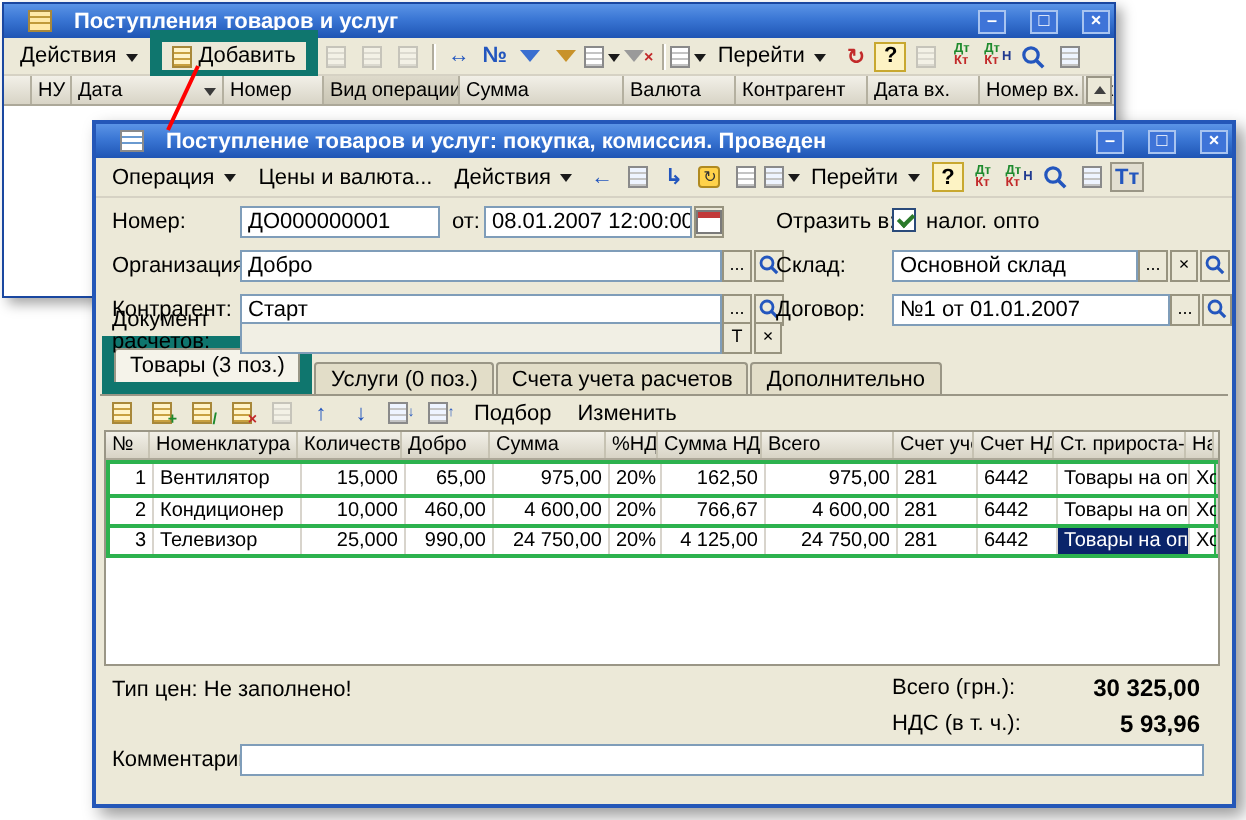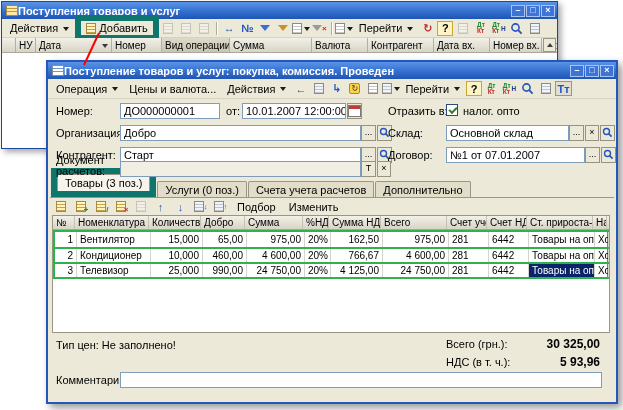--- a/index.html
+++ b/index.html
@@ -2,21 +2,21 @@
 <html><head>
 <meta charset="utf-8">
 <style>
   * { box-sizing: border-box; margin: 0; padding: 0; }
   html,body { background:#fff; }
   .page { position:relative; width:623px; height:410px; background:#fff; overflow:hidden;
           font-family:"Liberation Sans","DejaVu Sans",sans-serif; font-size:11px; color:#000; }
 
   
   .window { position:absolute; background:#ECE9D8; border:1px solid #1a47a0; }
-  .titlebar { height:17px; display:flex; align-items:center; gap:0; padding:0 2px 0 4px;
+  .titlebar { height:17px; display:flex; align-items:center; gap:11px; padding:0 2px 0 12px;
               background:linear-gradient(180deg,#5b94e6 0%,#3a76d4 45%,#1f55b4 100%);
               color:#fff; font-weight:bold; font-size:11px;justify-content:center; }
   .title-text { flex:1; white-space:nowrap; overflow:hidden; }
   .wbtn { width:14px; height:12px; margin-left:1px; background:#3e74d8; border:1px solid #a8c4f0;
           color:#fff; font-size:9px; line-height:9px; text-align:center; flex:none; }
   .doc-ic16 { width:12px; height:11px; background:#fff; border:1px solid #8a8a8a; flex:none;
               background-image:linear-gradient(transparent 2px,#6a9ad0 2px 3px,transparent 3px 5px,#6a9ad0 5px 6px,transparent 6px); }
   .doc-ic16.y { background-color:#ffe9a8; border-color:#a8883a;
               background-image:linear-gradient(transparent 2px,#c09a3a 2px 3px,transparent 3px 5px,#c09a3a 5px 6px,transparent 6px); }
 
@@ -274,21 +274,21 @@
       <span class="ic">
           <span class="sheet" style="background-color:#eef4ff"></span>
         </span>
       <span class="ic blue pressedbtn">Тт</span>
     </div>
 
     <div class="form">
       <span class="lbl" style="left:8px;top:6px">Номер:</span>
       <span class="inp" style="left:72px;top:4px;width:100px">ДО000000001</span>
       <span class="lbl" style="left:178px;top:6px">от:</span>
-      <span class="inp" style="left:194px;top:4px;width:104px">10.01.2007 12:00:00</span>
+      <span class="inp" style="left:194px;top:4px;width:104px">08.01.2007 12:00:00</span>
       <span class="fbtn" style="left:299px;top:4px"><span class="cal" style="display:inline-block;margin-top:1px"></span></span>
       <span class="lbl" style="left:340px;top:6px">Отразить в:</span>
       <span class="chk" style="left:398px;top:5px"></span>
       <span class="lbl" style="left:415px;top:6px">налог. опто</span>
 
       <span class="lbl" style="left:8px;top:28px">Организация:</span>
       <span class="inp" style="left:72px;top:26px;width:241px">Добро</span>
       <span class="fbtn" style="left:313px;top:26px">...</span>
       <span class="fbtn" style="left:329px;top:26px">
           <svg class="magsvg" width="11" height="12" style="margin:1px auto 0">
@@ -310,21 +310,21 @@
       <span class="lbl" style="left:8px;top:50px">Контрагент:</span>
       <span class="inp" style="left:72px;top:48px;width:241px">Старт</span>
       <span class="fbtn" style="left:313px;top:48px">...</span>
       <span class="fbtn" style="left:329px;top:48px">
           <svg class="magsvg" width="11" height="12" style="margin:1px auto 0">
             <circle cx="4.5" cy="4.5" r="3" stroke="#2356be" fill="none" stroke-width="1.4"></circle>
             <line x1="6.6" y1="6.6" x2="9.6" y2="9.6" stroke="#2356be" stroke-width="1.6"></line>
           </svg>
         </span>
       <span class="lbl" style="left:340px;top:50px">Договор:</span>
-      <span class="inp" style="left:398px;top:48px;width:139px">№1 от 07.01.2007</span>
+      <span class="inp" style="left:398px;top:48px;width:139px">№1 от 01.01.2007</span>
       <span class="fbtn" style="left:537px;top:48px">...</span>
       <span class="fbtn" style="left:553px;top:48px">
           <svg class="magsvg" width="11" height="12" style="margin:1px auto 0">
             <circle cx="4.5" cy="4.5" r="3" stroke="#2356be" fill="none" stroke-width="1.4"></circle>
             <line x1="6.6" y1="6.6" x2="9.6" y2="9.6" stroke="#2356be" stroke-width="1.6"></line>
           </svg>
         </span>
 
       <span class="lbl lblwrap" style="left:8px;top:56px;width:58px">Документ расчетов:</span>
       <span class="inp dis2" style="left:72px;top:62px;width:241px"></span>

